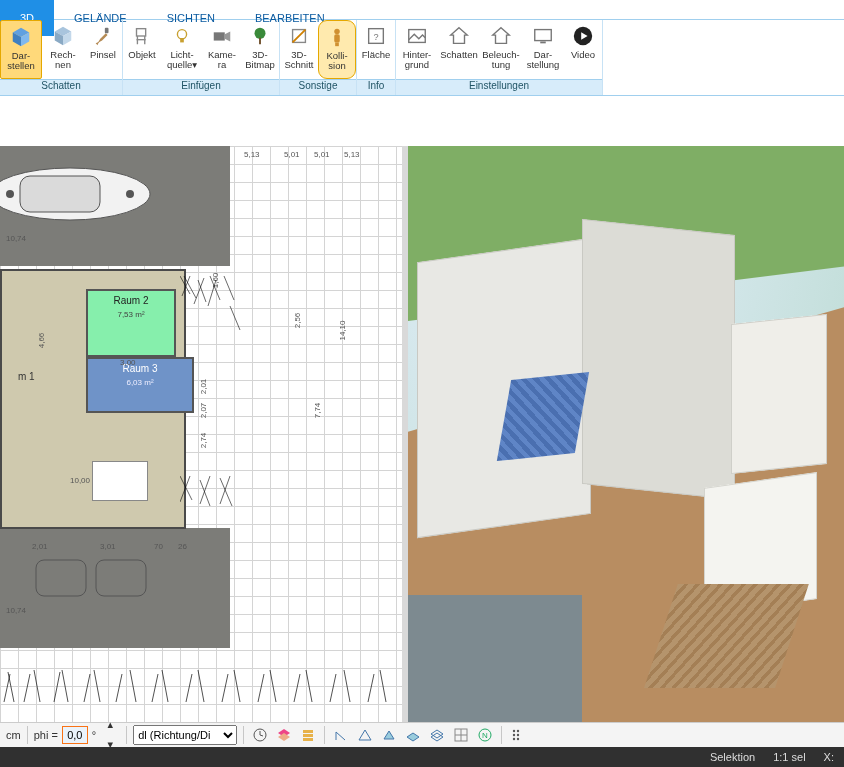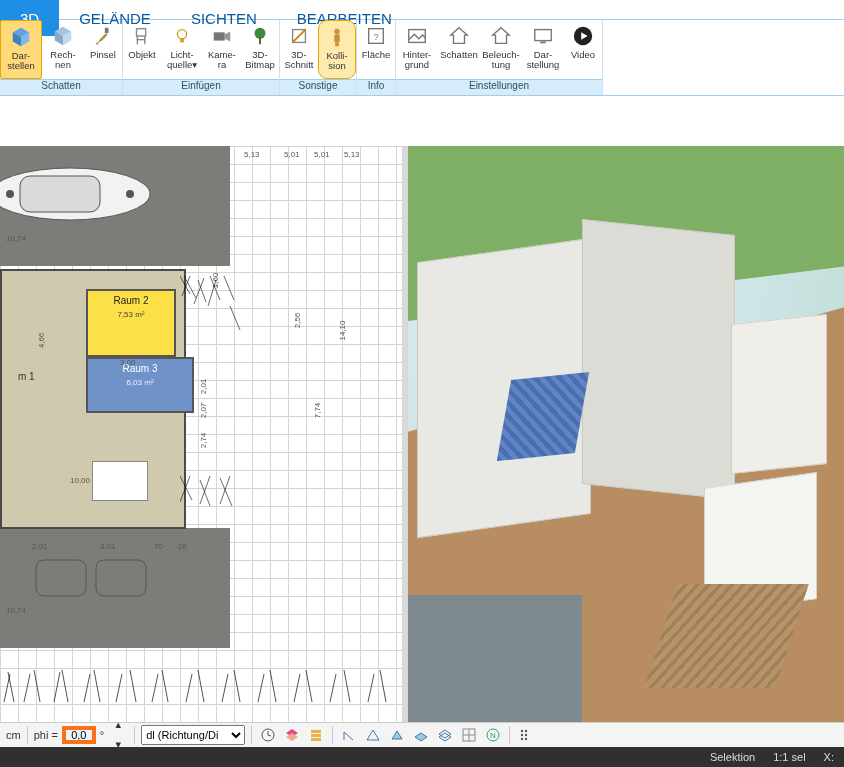--- a/index.html
+++ b/index.html
@@ -1,20 +1,20 @@
 <!DOCTYPE html>
 <html><head>
 <meta charset="utf-8">
 <style>
   * { box-sizing: border-box; margin: 0; padding: 0; font-family: "Segoe UI", Tahoma, sans-serif; }
   html, body { width: 844px; height: 767px; background: #fff; overflow: hidden; font-size: 11px; color: #333; }
 
   
   .tabs { height: 20px; background: #fff; border-bottom: 1px solid #a0cfee; display: flex; align-items: stretch; }
-  .tabs .tab { padding: 18px 20px; font-size: 15px; color: #0a5aa0; display: flex; align-items: center; cursor: default; }
+  .tabs .tab { padding: 18px 20px; font-size: 11px; color: #0a5aa0; display: flex; align-items: center; cursor: default; }
   .tabs .tab.active { background: #1f8fe6; color: #fff; }
 
   
   .ribbon { height: 76px; background: #fff; border-bottom: 1px solid #a0cfee; display: flex; }
   .group { display: flex; flex-direction: column; border-right: 1px solid #c7e2f5; }
   .group-btns { flex: 1; display: flex; }
   .group-label { height: 16px; font-size: 10px; text-align: center; background: #d7ecfa; color: #256; border-top: 1px solid #a0cfee; }
 
   .rbtn { width: 38px; display: flex; flex-direction: column; align-items: center; justify-content: flex-start; padding-top: 4px; cursor: pointer; }
   .rbtn .ic { width: 24px; height: 24px; display: flex; align-items: center; justify-content: center; }
@@ -33,21 +33,21 @@
   .splitter { width: 6px; background: #d9d9d9; }
   .view3d { flex: 1; background: linear-gradient(#d8e9ef,#b9d6e0); }
 
   
   .grid { position: absolute; inset: 0; background:
      linear-gradient(#d4d4d4 1px, transparent 1px) 0 0/18px 18px,
      linear-gradient(90deg,#d4d4d4 1px, transparent 1px) 0 0/18px 18px,
      #fff; }
   .darkpad { position: absolute; background: #7c7c78; }
   .floor { position: absolute; left: 0; top: 123px; width: 186px; height: 260px; background: #cfc9ae; border: 2px solid #4a4a4a; }
-  .room2 { position:absolute; left:84px; top:18px; width:90px; height:68px; background:#fde047; border:2px solid #555; }
+  .room2 { position:absolute; left:84px; top:18px; width:90px; height:68px; background:#86efac; border:2px solid #555; }
   .room3 { position:absolute; left:84px; top:86px; width:108px; height:56px; background:#6f93c8; border:2px solid #555; }
   .rlabel { font-size:10px; color:#222; text-align:center; padding-top:4px; }
   .rsub   { font-size:8px; color:#444; }
   .dim    { position:absolute; font-size:8px; color:#555; }
   .car    { position:absolute; }
   .grass  { position:absolute; filter:contrast(1.1); }
 
   
   .sky   { position:absolute; inset:0; background: radial-gradient(ellipse at 30% -10%, #fff 0%, #d8e9ef 35%, #b8d9cf 100%); }
   .lawn  { position:absolute; left:0; top:0; width:100%; height:38%; background:#7fae65; clip-path: polygon(0 0,100% 0,100% 55%,0 80%); }
@@ -56,21 +56,21 @@
   .wallB { position:absolute; left:40%; top:14%; width:35%; height:46%; background:#dcdcd6; transform:skewY(6deg); box-shadow:0 0 0 1px #c9c9c3 inset; }
   .tile  { position:absolute; left:22%; top:40%; width:18%; height:14%; background:repeating-linear-gradient(45deg,#4a6fb0 0 4px,#5f85c6 4px 8px); transform:skew(-10deg,-6deg); }
   .cab1  { position:absolute; left:68%; top:58%; width:26%; height:22%; background:#f4f4f0; transform:skewY(-8deg); box-shadow:0 0 0 1px #d4d4ce inset; }
   .cab2  { position:absolute; left:74%; top:30%; width:22%; height:26%; background:#efeee9; transform:skewY(-6deg); box-shadow:0 0 0 1px #cfcfc9 inset; }
   .stair { position:absolute; left:58%; top:76%; width:30%; height:18%; background:repeating-linear-gradient(-60deg,#b5946c 0 6px,#a47f55 6px 10px); transform:skewX(-18deg); }
   .carpet{ position:absolute; left:0; top:78%; width:40%; height:22%; background:#7d8a90; }
 
   
   .bbar { position:absolute; left:0; right:0; bottom:20px; height:25px; background:#f4f4f4; border-top:1px solid #ccc; display:flex; align-items:center; gap:4px; padding:0 6px; font-size:11px; }
   .bbar .sep { width:1px; height:18px; background:#c7c7c7; margin:0 2px; }
-  .bbar input[type=text]{ width:34px; height:18px; font-size:11px; text-align:center; border:4px solid #f97316; background:#eaf3fb; }
+  .bbar input[type=text]{ width:26px; height:18px; font-size:11px; text-align:center; border:1px solid #f97316; background:#eaf3fb; }
   .bbar select{ height:20px; font-size:11px; width:104px; }
   .mini { width:20px; height:20px; display:flex; align-items:center; justify-content:center; cursor:pointer; }
   .mini svg{ width:16px; height:16px; }
 
   
   .status { position:absolute; left:0; right:0; bottom:0; height:20px; background:#303030; color:#ddd; display:flex; align-items:center; justify-content:flex-end; gap:18px; padding:0 10px; font-size:11px; }
 </style>
 </head>
 <body>
 

